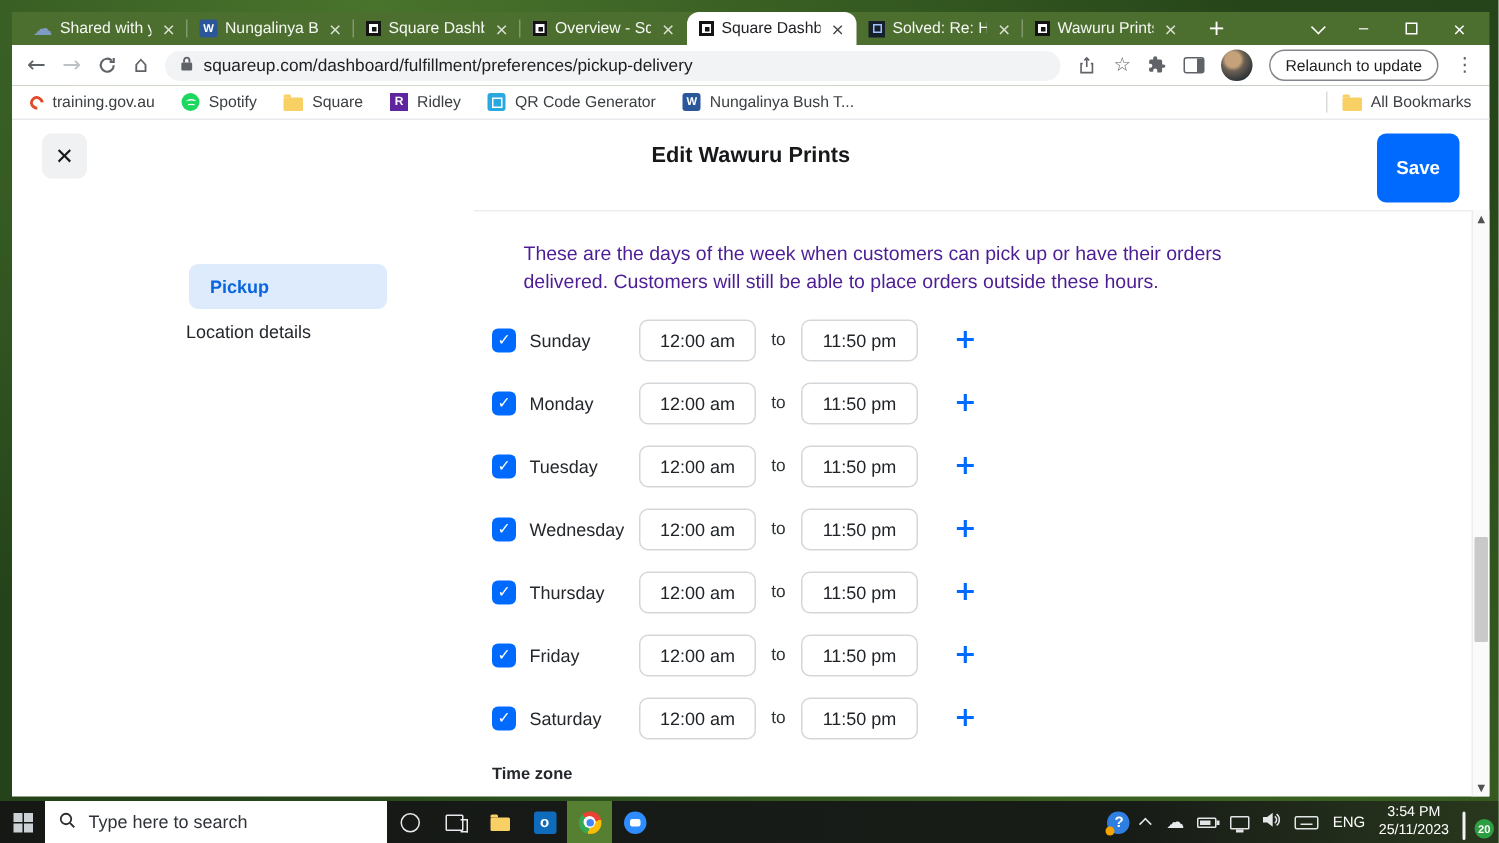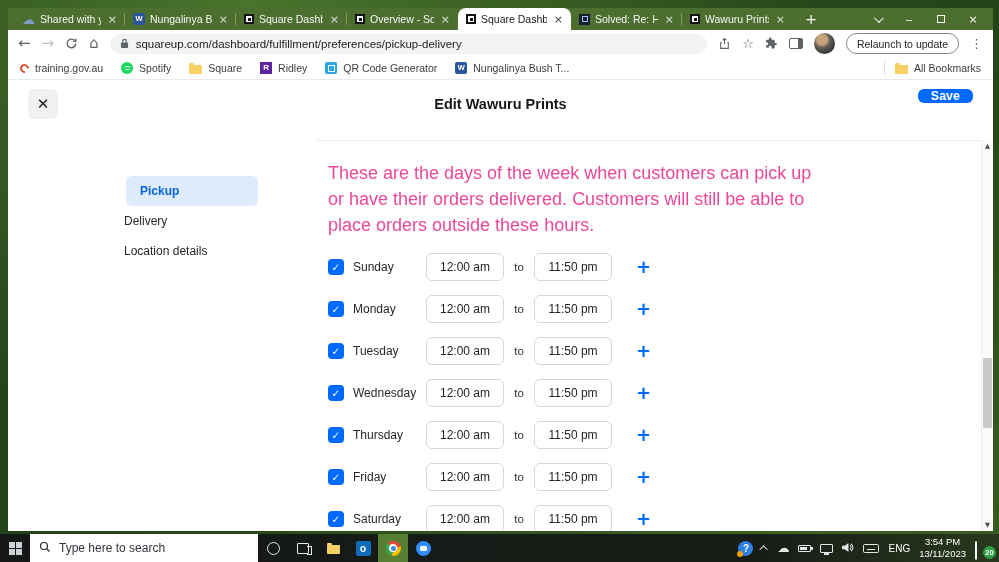--- a/index.html
+++ b/index.html
@@ -74,31 +74,31 @@
   .bm-right { margin-left:auto; display:flex; align-items:center; gap:10px; }
   .bm-divider { width:1px; height:14px; background:#dadce0; }
 
   
   .content { position:absolute; top:72px; left:0; right:0; bottom:0; background:#fff; overflow:hidden; }
   .modal-header { position:relative; height:48px; }
   .close-btn { position:absolute; left:20px; top:9px; width:30px; height:30px; border-radius:6px; background:#f0f1f3;
     display:flex; align-items:center; justify-content:center; font-size:15px; color:#16181a; }
   .modal-title { position:absolute; inset:0; display:flex; align-items:center; justify-content:center;
     font-weight:bold; font-size:14.5px; color:#16181a; }
-  .save-btn { position:absolute; right:20px; top:9px; height:14px; padding:0 13px; background:var(--accent,#006aff);
+  .save-btn { position:absolute; right:20px; top:9px; height:46px; padding:0 13px; background:var(--accent,#006aff);
     color:#fff; border-radius:6px; font-weight:bold; font-size:12.5px; display:flex; align-items:center; }
 
   .modal-body { position:absolute; top:48px; left:0; right:0; bottom:0; }
   .side-nav { position:absolute; left:102px; top:48px; width:148px; }
   .nav-item { height:30px; display:flex; align-items:center; padding-left:14px; font-size:12px; color:#24282c; border-radius:6px; }
   .nav-item.selected { background:var(--navsel,#ddebfc); color:#0a64dd; font-weight:bold;margin-left:16px; }
 
   .panel { position:absolute; left:308px; right:12px; top:12px; bottom:0; border-top:1px solid #ebedef; padding:12px 0 0 12px; }
   .panel-heading { font-size:15px; font-weight:bold; color:#17191b; }
-  .panel-desc { font-size:18px; color:#ec4899; line-height:1.45; margin-top:7px; max-width:487px; }
+  .panel-desc { font-size:13px; color:#4c1d95; line-height:1.45; margin-top:7px; max-width:487px;margin-left:21px; }
   #day-rows { margin-top:14px; }
   .day-row { display:flex; align-items:center; height:30px; margin-bottom:12px; }
   .day-left { display:flex; align-items:center; gap:9px; width:98px; flex:0 0 auto; }
   .checkbox { width:16px; height:16px; border-radius:4px; background:var(--accent,#006aff);
     display:flex; align-items:center; justify-content:center; flex:0 0 auto; }
   .checkmark { color:#fff; font-size:10.5px; font-weight:bold; }
   .day-label { font-size:12px; color:#24282c; }
   .time-input { width:78px; height:28px; border:1px solid #d4d7da; border-radius:6px; background:#fff;
     display:flex; align-items:center; justify-content:center; font-size:12px; color:#202428; flex:0 0 auto; }
   .to-label { width:30px; text-align:center; font-size:11.5px; color:#2b3034; flex:0 0 auto; }
@@ -283,21 +283,20 @@
 
   <div class="content">
     <div class="modal-header">
       <div class="close-btn glyph">✕</div>
       <div class="modal-title">Edit Wawuru Prints</div>
       <div class="save-btn">Save</div>
     </div>
     <div class="modal-body">
       <div class="side-nav" id="modal-nav">
           <div class="nav-item selected">Pickup</div>
-          <div class="nav-item">Delivery</div>
           <div class="nav-item">Location details</div>
         </div>
       <div class="panel">
         <div class="panel-desc">These are the days of the week when customers can pick up or have their orders delivered. Customers will still be able to place orders outside these hours.</div>
         <div id="day-rows">
             <div class="day-row">
               <div class="day-left">
                 <span class="checkbox">
                   <span class="checkmark glyph">✓</span>
                 </span>
@@ -438,20 +437,20 @@
     <span>
       <svg width="12" height="11" viewBox="0 0 13 11">
           <path d="M0 3.5h3L7 .5v10l-4-3H0z" fill="#e3e5e7"></path>
           <path d="M8.5 3a3 3 0 0 1 0 5M9.8 1.5a5 5 0 0 1 0 8" stroke="#e3e5e7" fill="none" stroke-width="1.1"></path>
         </svg>
     </span>
     <span class="keyboard-ic"></span>
     <span class="lang">ENG</span>
     <span class="clock">
       <span>3:54 PM</span><br>
-      <span>13/11/2023</span>
+      <span>25/11/2023</span>
     </span>
     <span class="notif">
       <span class="notif-box"></span>
       <span class="notif-badge">20</span>
     </span>
   </div>
 </div>
 
 </body></html>

